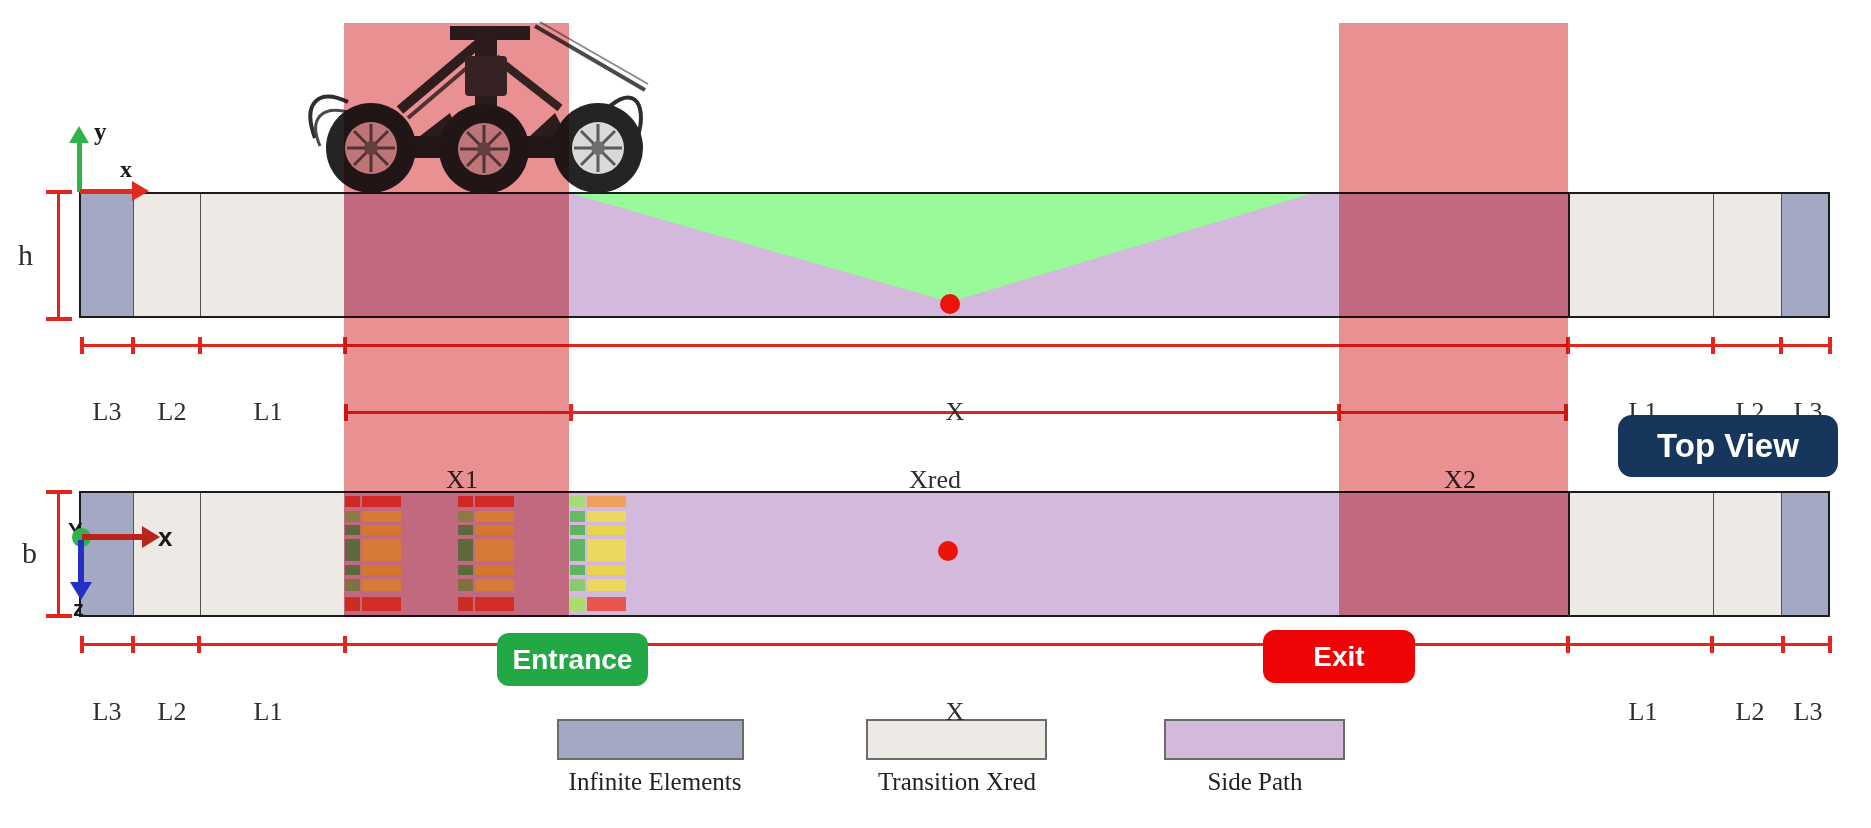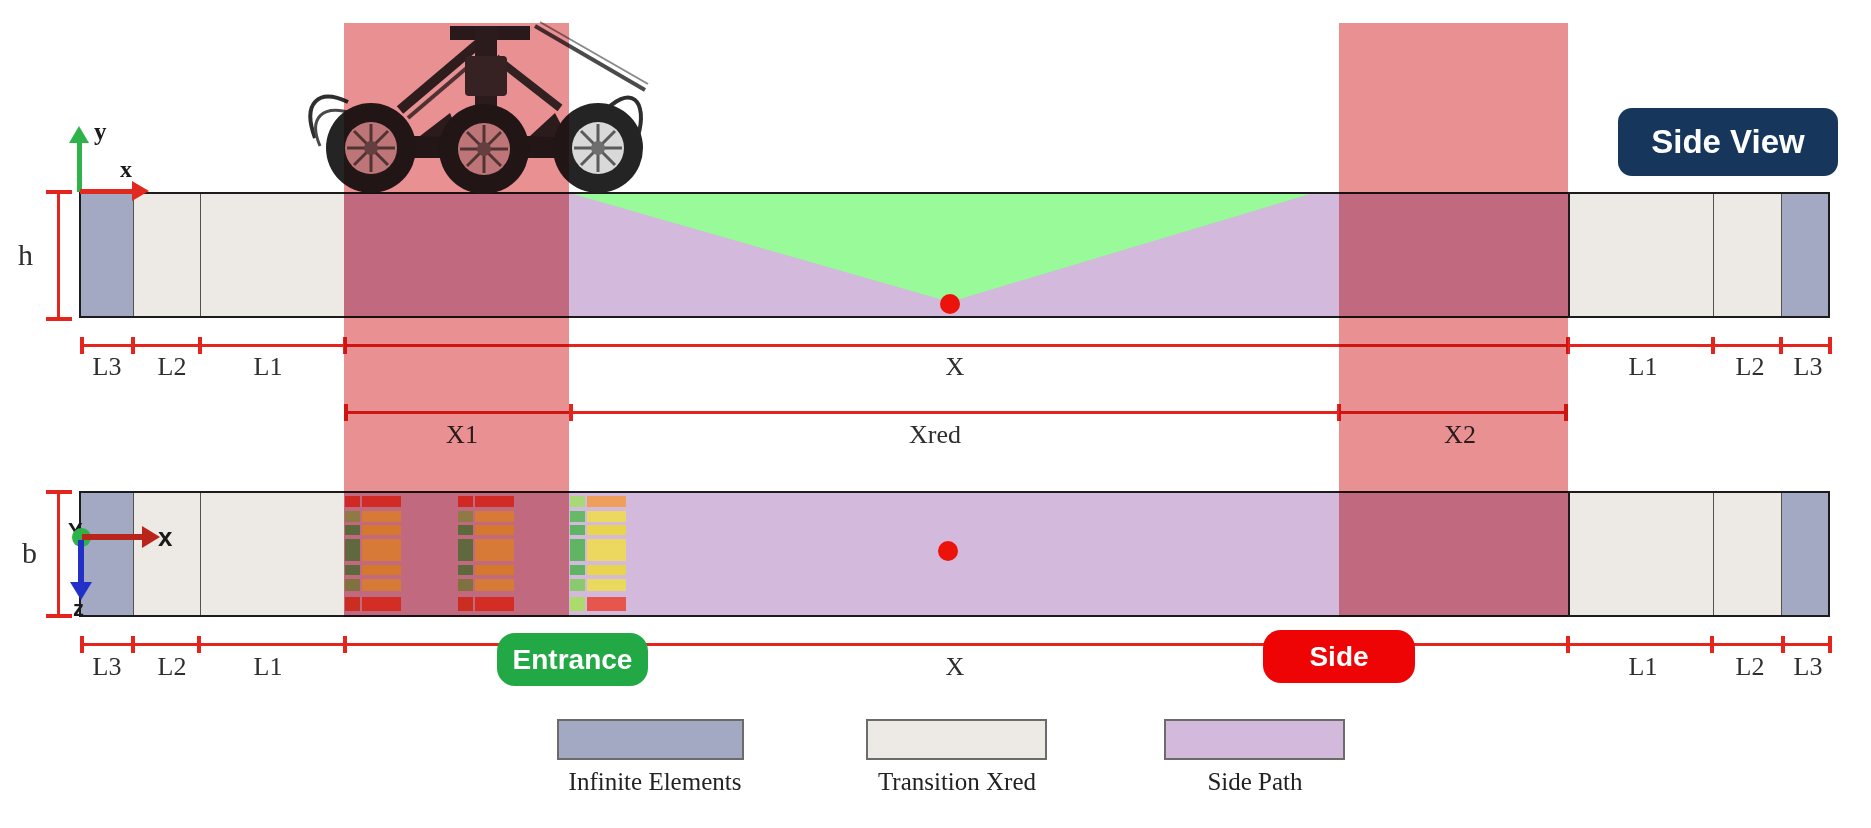--- a/index.html
+++ b/index.html
@@ -15,35 +15,35 @@
   
   #green-tri{position:absolute;left:0;top:0;width:1747px;height:122px;
              clip-path:polygon(492px 0px,1229px 0px,869px 108px);}
   .red-dot{position:absolute;width:20px;height:20px;border-radius:50%;}
   
   .band{position:absolute;top:23px;height:594px;mix-blend-mode:multiply;z-index:5;}
   
   .dimline{position:absolute;background:#e3251d;z-index:3;}
   .tick{position:absolute;width:4px;height:17px;background:#e3251d;z-index:3;}
   .dlabel{position:absolute;width:90px;margin-left:-45px;text-align:center;
-          font-size:26px;color:#2f2f2f;z-index:6;}
+          font-size:26px;color:#2f2f2f;z-index:6;margin-top:45px;}
   .dlabel.under{z-index:4;}
   
   .vdim{position:absolute;width:3px;background:#e3251d;}
   .vcap{position:absolute;width:26px;height:4px;background:#e3251d;}
   
   .shaft{position:absolute;}
   .tri{position:absolute;width:0;height:0;}
   .axlbl{position:absolute;font-weight:bold;color:#1a1a1a;}
   
   .badge{position:absolute;display:flex;align-items:center;justify-content:center;
          color:#fff;font-family:"Liberation Sans",sans-serif;font-weight:bold;
          z-index:6;}
   .viewbadge{width:220px;border-radius:14px;font-size:33px;}
-  .gatebadge{border-radius:18px;font-size:28px;text-align:center;}
+  .gatebadge{border-radius:12px;font-size:28px;text-align:center;}
   
   .swatch{position:absolute;top:719px;height:41px;border:2px solid #6b6b6b;box-sizing:border-box;}
   .leglabel{position:absolute;top:768px;width:300px;margin-left:-150px;text-align:center;
             font-size:25px;color:#222;}
   .print-col{position:absolute;top:0;height:122px;width:56px;}
   .print-cell{position:absolute;}
 </style>
 </head>
 <body>
 
@@ -251,29 +251,29 @@
     <div class="axlbl" style="left:68px;top:518px;font-size:22px;font-family:'Liberation Sans',sans-serif;">Y</div>
     <div class="abs" style="left:72px;top:528px;width:19px;height:19px;border-radius:50%;background:#2db34a;"></div>
     <div class="shaft" style="left:82px;top:534px;width:60px;height:6px;background:#b9251a;"></div>
     <div class="tri" style="left:142px;top:526px;border-top:11px solid transparent;border-bottom:11px solid transparent;border-left:18px solid #b9251a;"></div>
     <div class="axlbl" style="left:158px;top:522px;font-size:26px;font-family:'Liberation Sans',sans-serif;">x</div>
     <div class="shaft" style="left:78px;top:540px;width:6px;height:42px;background:#2230c8;"></div>
     <div class="tri" style="left:70px;top:582px;border-left:11px solid transparent;border-right:11px solid transparent;border-top:18px solid #2230c8;"></div>
     <div class="axlbl" style="left:73px;top:596px;font-size:22px;font-family:'Liberation Sans',sans-serif;">z</div>
   </div>
 
-  <div class="badge viewbadge" style="left: 1618px; top: 108px; height: 68px; background: rgb(23, 54, 92);">
-    <span>Side View</span>
+  <div class="badge viewbadge" style="left: 1618px; top: 415px; height: 62px; background: rgb(23, 54, 92);">
+    <span>Top View</span>
   </div>
 
   <div class="badge gatebadge" style="left: 497px; top: 633px; width: 151px; height: 53px; background: rgb(34, 168, 69);">
     <span>Entrance</span>
   </div>
   <div class="badge gatebadge" style="left: 1263px; top: 630px; width: 152px; height: 53px; background: rgb(238, 4, 4);">
-    <span>Side</span>
+    <span>Exit</span>
   </div>
 
   <div>
     <div class="swatch" style="left: 557px; width: 187px; background: rgb(163, 169, 194);"></div>
     <div class="leglabel" style="left:655px;">Infinite Elements</div>
     <div class="swatch" style="left: 866px; width: 181px; background: rgb(237, 234, 229);"></div>
     <div class="leglabel" style="left:957px;">Transition Xred</div>
     <div class="swatch" style="left: 1164px; width: 181px; background: rgb(211, 185, 220);"></div>
     <div class="leglabel" style="left:1255px;">Side Path</div>
   </div>

